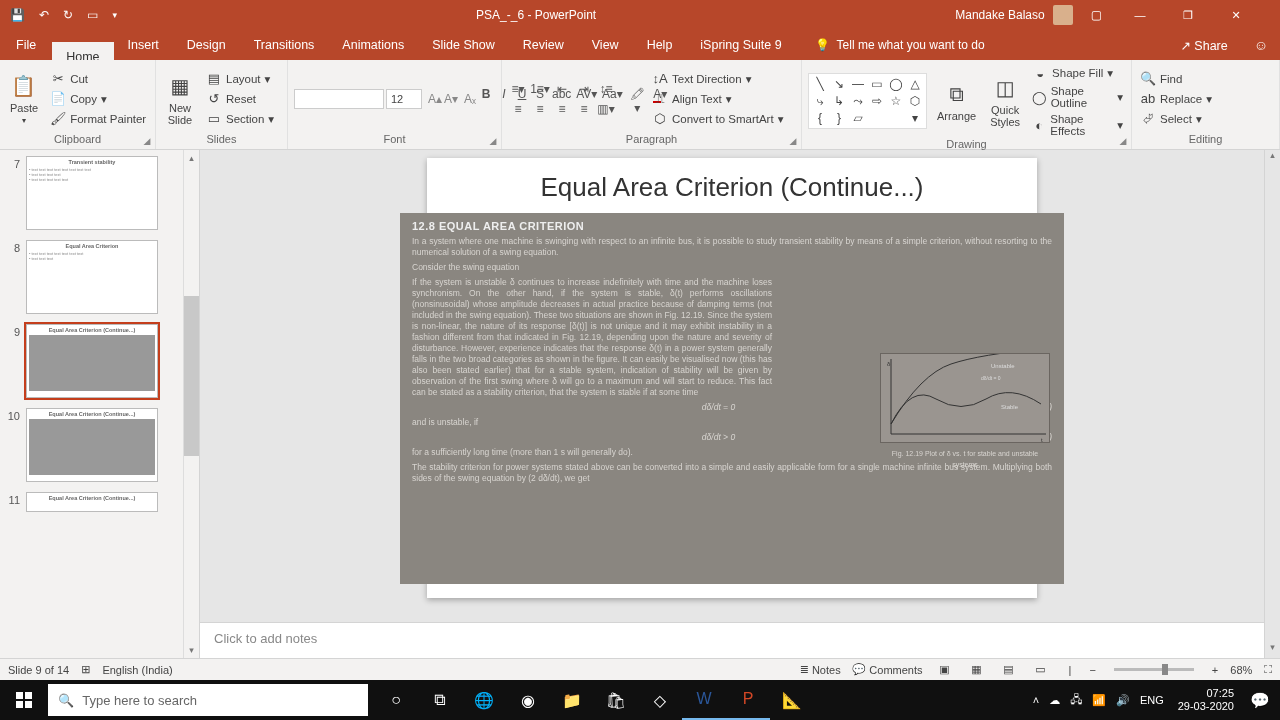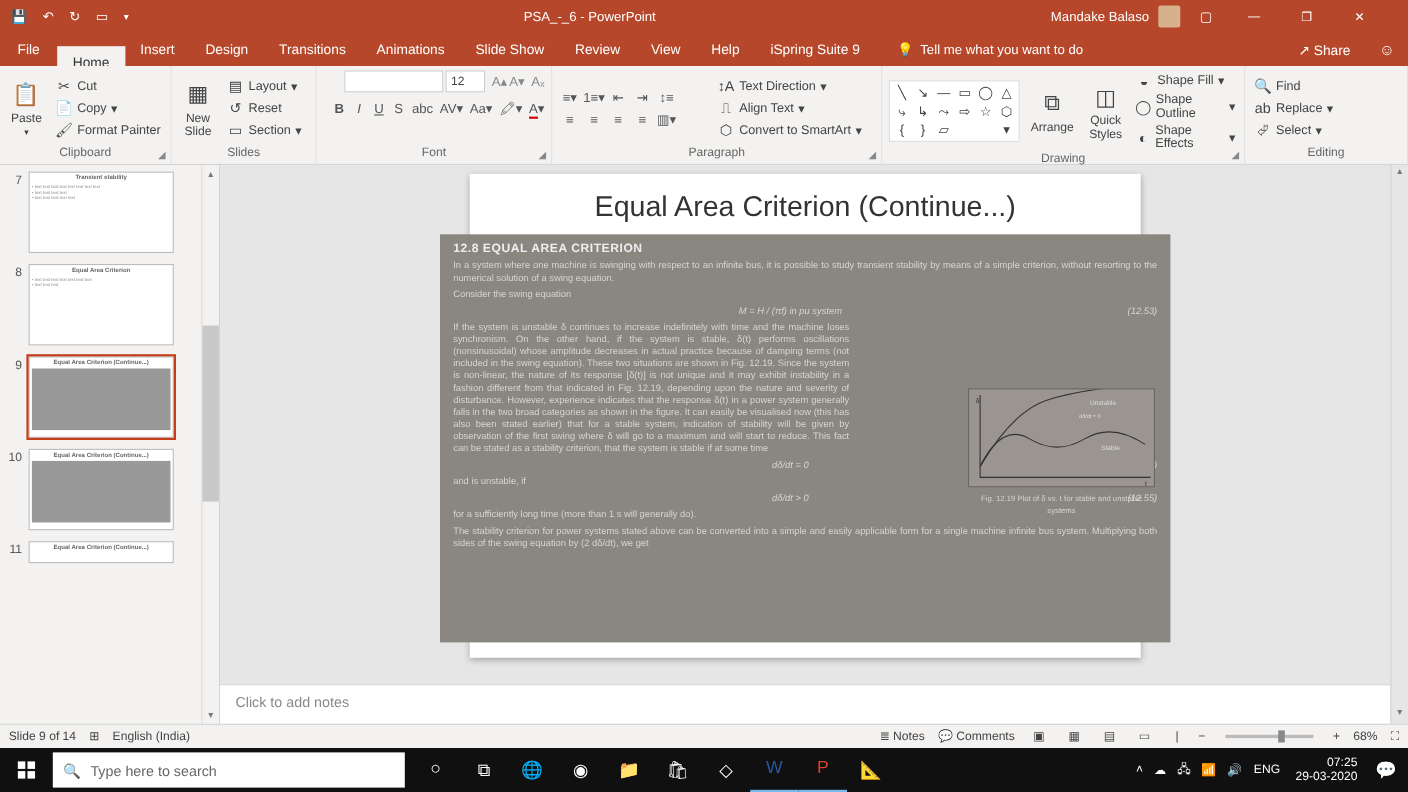--- a/index.html
+++ b/index.html
@@ -157,21 +157,21 @@
         <div class="row">
             <span class="ico">↺</span>
             <span>Reset</span>
           </div>
         <div class="row"><span class="ico">▭</span><span>Section</span> ▾</div>
       </div>
     </div>
     <div class="label">Slides</div>
   </div>
   <div class="group" style="width:214px">
-    <div class="content" style="flex-direction:column;align-items:flex-end;gap:4px">
+    <div class="content" style="flex-direction:row;align-items:center;gap:4px">
       <div class="fontrow">
         <div class="font-box"></div>
         <div class="size-box">12</div>
         <span style="font-size:12px;color:#888;margin-left:4px">A▴</span>
         <span style="font-size:12px;color:#888">A▾</span>
         <span style="font-size:12px;color:#888;margin-left:4px">Aₓ</span>
       </div>
       <div class="fontbtns">
         <span><b>B</b></span>
         <span><i>I</i></span>
@@ -315,21 +315,20 @@
   </div>
 
   <div class="canvaswrap">
     <div class="canvasarea">
       <div class="slide">
         <h1>Equal Area Criterion (Continue...)</h1>
         <div class="bookimg">
           <div class="sec">12.8   EQUAL AREA CRITERION</div>
           <div class="para">In a system where one machine is swinging with respect to an infinite bus, it is possible to study transient stability by means of a simple criterion, without resorting to the numerical solution of a swing equation.</div>
           <div class="para">Consider the swing equation</div>
-          <div class="eq"><span>M = H / (πf)   in pu system</span> <span style="float:right">(12.53)</span></div>
           <div class="para" style="width:360px">If the system is unstable δ continues to increase indefinitely with time and the machine loses synchronism. On the other hand, if the system is stable, δ(t) performs oscillations (nonsinusoidal) whose amplitude decreases in actual practice because of damping terms (not included in the swing equation). These two situations are shown in Fig. 12.19. Since the system is non-linear, the nature of its response [δ(t)] is not unique and it may exhibit instability in a fashion different from that indicated in Fig. 12.19, depending upon the nature and severity of disturbance. However, experience indicates that the response δ(t) in a power system generally falls in the two broad categories as shown in the figure. It can easily be visualised now (this has also been stated earlier) that for a stable system, indication of stability will be given by observation of the first swing where δ will go to a maximum and will start to reduce. This fact can be stated as a stability criterion, that the system is stable if at some time</div>
           <div class="fig">
             <svg viewBox="0 0 170 90" width="170" height="90">
               <line x1="10" y1="80" x2="165" y2="80" stroke="#333"></line>
                 <line x1="10" y1="80" x2="10" y2="5" stroke="#333"></line>
               <text x="6" y="12" font-size="6" fill="#333">δ</text>
                 <text x="160" y="88" font-size="6" fill="#333">t</text>
               <path d="M10 70 Q40 20 70 10 Q100 0 160 -5" stroke="#333" fill="none"></path>
               <path d="M10 70 Q30 30 55 45 Q80 60 105 45 Q130 30 160 50" stroke="#333" fill="none"></path>
               <text x="110" y="14" font-size="6" fill="#ddd">Unstable</text>

